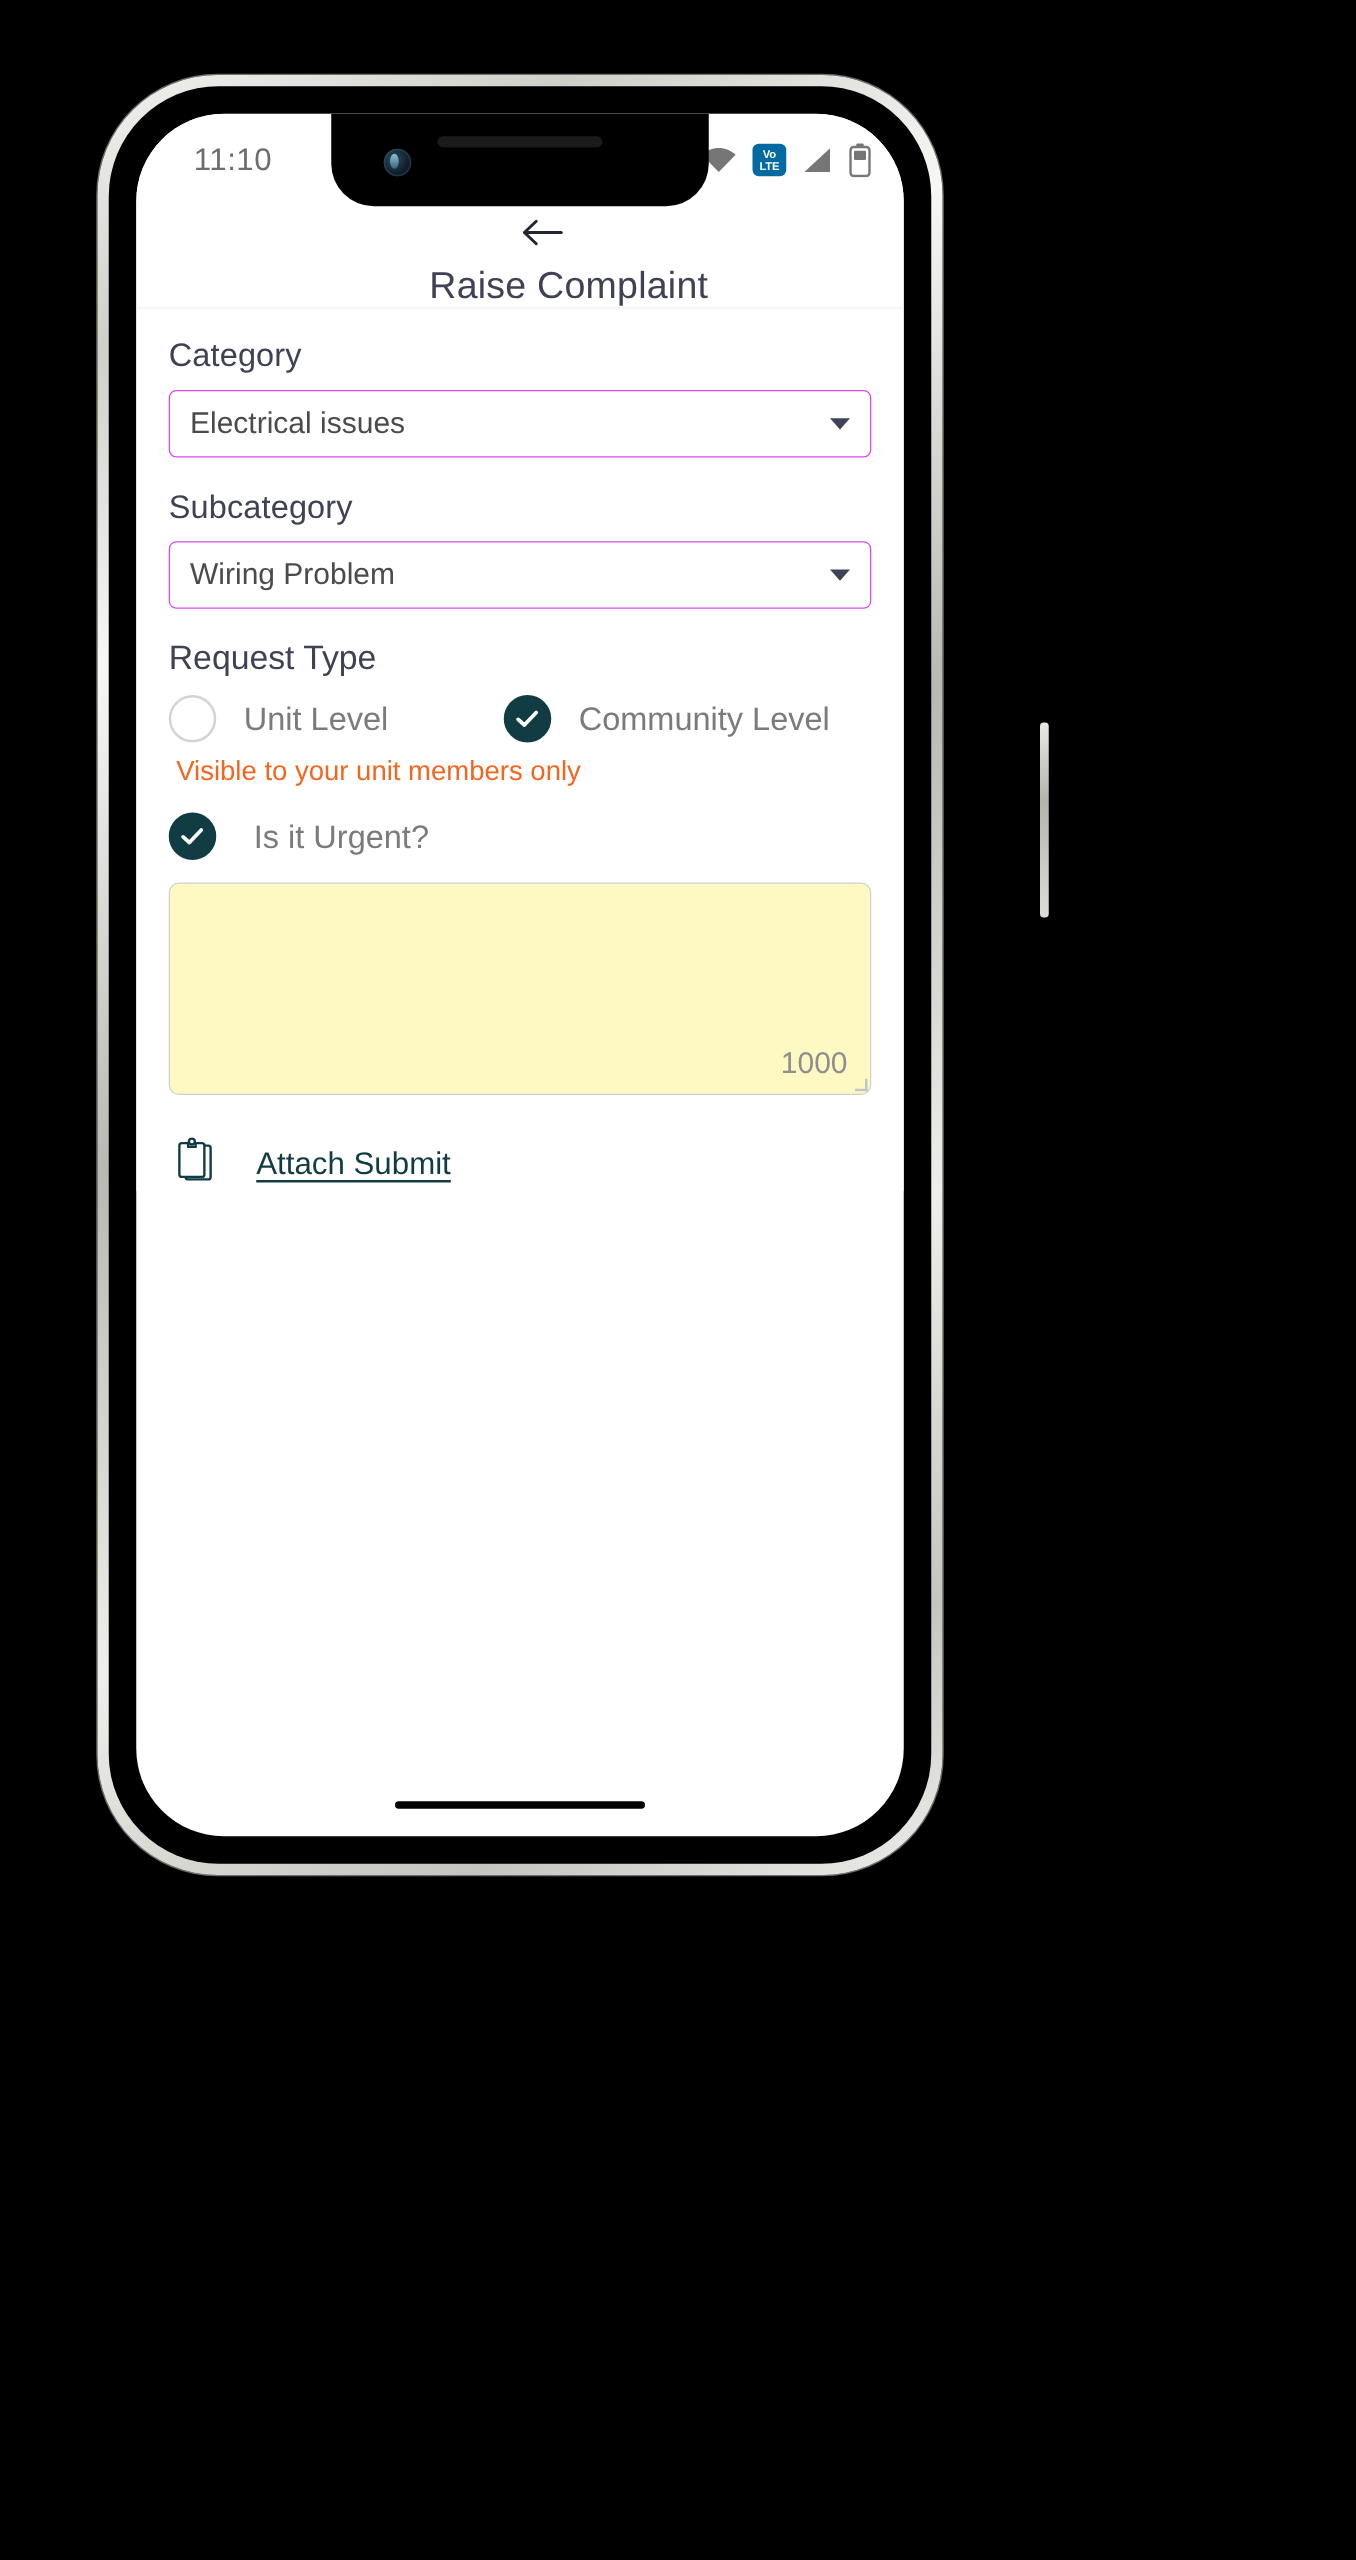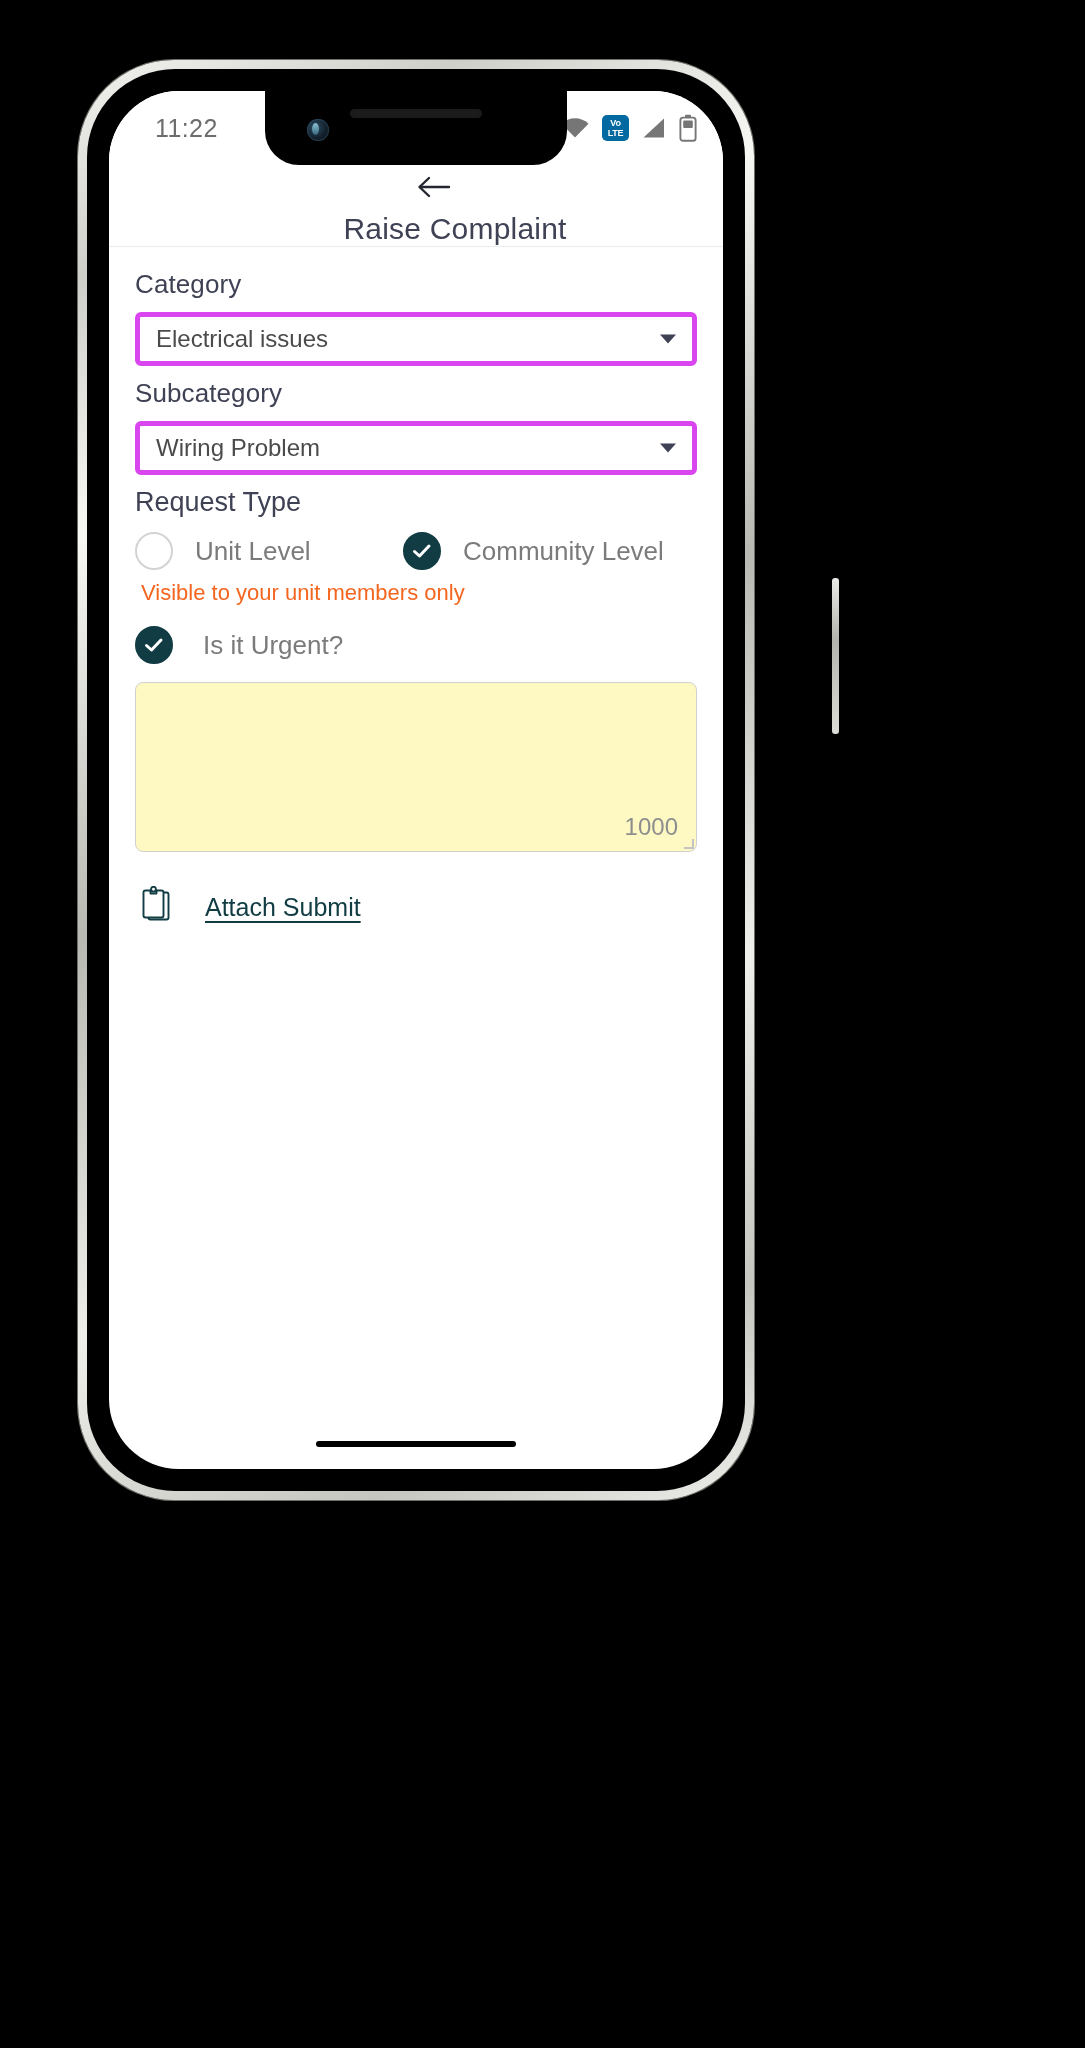--- a/index.html
+++ b/index.html
@@ -190,27 +190,27 @@
   }
   .field-label {
     font-size: 26px;
     color: #3f4254;
     margin-bottom: 12px;
     letter-spacing: .1px;
   }
   .select-box {
     position: relative;
     height: 54px;
-    border: 5px solid #d946ef;
+    border: 1px solid #d946ef;
     border-radius: 6px;
     display: flex;
     align-items: center;
     padding: 0 44px 0 16px;
     background: #ffffff;
-    margin-bottom: 12px;
+    margin-bottom: 24px;
     cursor: pointer;
   }
   .select-value {
     font-size: 24px;
     color: #4b4b4b;
   }
   .caret {
     position: absolute;
     right: 16px;
     top: 50%;
@@ -363,21 +363,21 @@
 
     <div class="device-inner">
       <div class="screen">
 
         <div class="speaker-grille"></div>
         <div class="notch">
           <div class="notch-cam"></div>
         </div>
 
         <div class="statusbar">
-          <div class="status-time">11:22</div>
+          <div class="status-time">11:10</div>
 
           <div class="status-icons">
 
             <span>
               <svg width="26" height="26" viewBox="0 0 24 24" fill="none" stroke="#767676" stroke-width="1.6">
                 <rect x="2.5" y="2.5" width="19" height="19" rx="2"></rect>
                 <rect x="6" y="6" width="12" height="12" rx="1"></rect>
                 <rect x="9" y="9" width="6" height="6" rx="1"></rect>
                 <path d="M15 12 H12 V15"></path>
               </svg>

